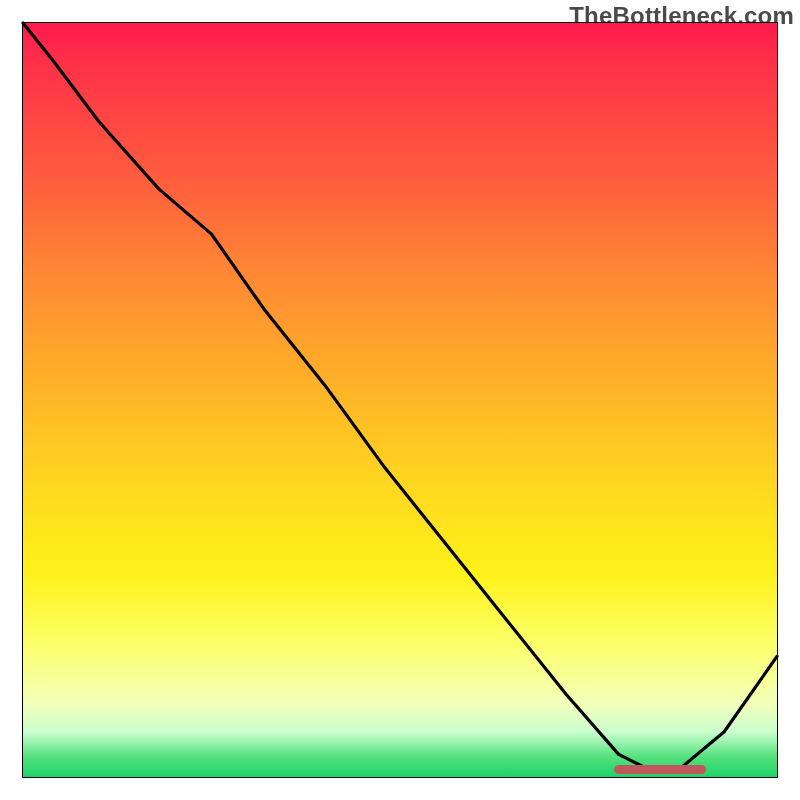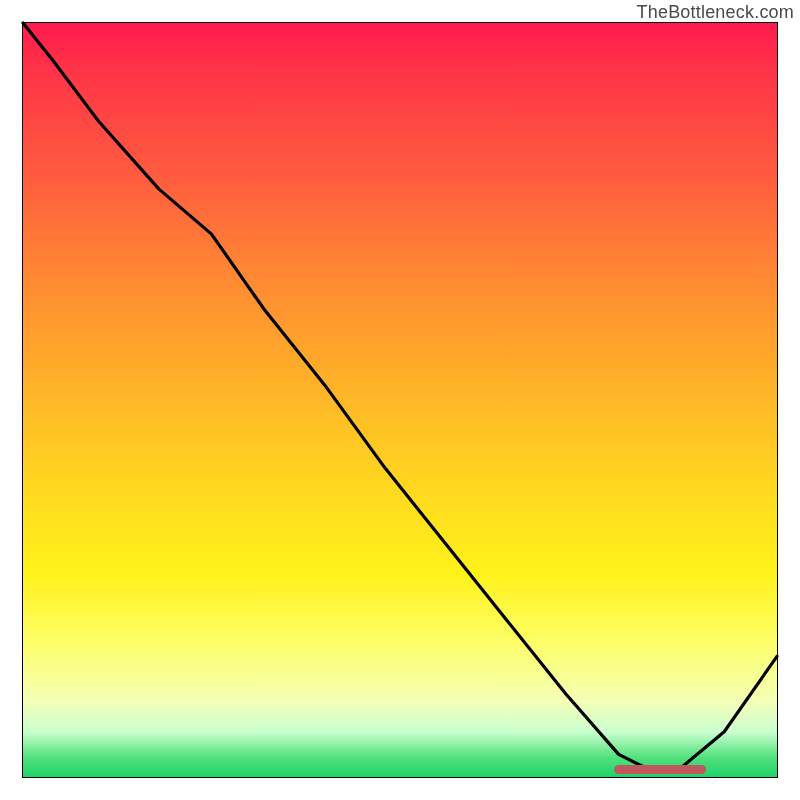--- a/index.html
+++ b/index.html
@@ -8,23 +8,23 @@
     height: 800px;
     background: #ffffff;
     position: relative;
     font-family: Arial, Helvetica, sans-serif;
     overflow: hidden;
   }
   .watermark {
     position: absolute;
     top: 2px;
     right: 6px;
-    font-size: 18px;
+    font-size: 24px;
     color: #4a4a4a;
-    font-weight: 400;
+    font-weight: 700;
     letter-spacing: 0.2px;
   }
   .plot {
     position: absolute;
     left: 22px;
     top: 22px;
     width: 756px;   
     height: 756px;
     
     background: linear-gradient(

